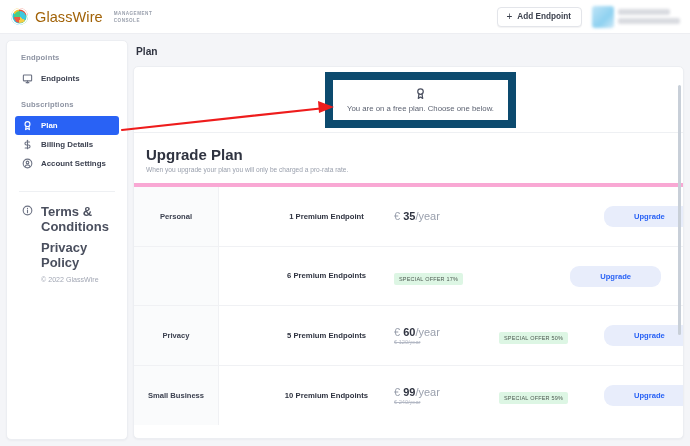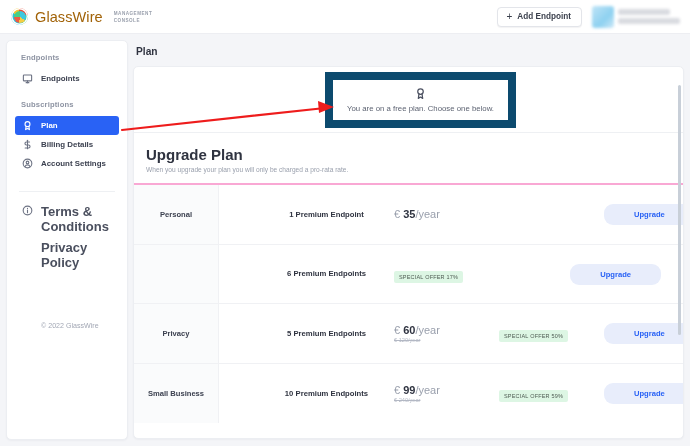--- a/index.html
+++ b/index.html
@@ -82,21 +82,21 @@
     stroke-linecap: round; stroke-linejoin: round;
   }
   .nav-item.active .ic path, .nav-item.active .ic circle,
   .nav-item.active .ic rect, .nav-item.active .ic line { stroke: #fff; }
 
   .side-sep { height: 1px; background: #eef0f3; margin: 18px 12px 0; }
   .side-foot { padding: 12px 8px 0; }
   .foot-row { display: flex; align-items: flex-start; gap: 8px; padding-left: 7px; }
   .foot-links { display: flex; flex-direction: column; gap: 6px; }
   .foot-links a { font-size: 13px; color: #4a4f5e; text-decoration: none; font-weight: 600; }
-  .copyright { font-size: 7.1px; color: #a2a7b4; margin-top: 46px; }
+  .copyright { font-size: 7.1px; color: #a2a7b4; }
 
   
   .main { position: absolute; top: 40px; left: 133px; width: 551px; height: 400px; }
   .page-title { font-size: 10.2px; color: #2f3340; font-weight: 700; padding: 6px 0 9px 3px; }
   .card {
     background: #fff; border: 1px solid #eceef2; border-radius: 5px;
     position: relative; overflow: hidden; height: 373px;
     box-shadow: 0 1px 2px rgba(20,25,40,.04);
   }
 
@@ -110,21 +110,21 @@
     stroke: #4b5060; stroke-width: 1.5; fill: none; stroke-linecap: round; stroke-linejoin: round;
   }
   .free-text { font-size: 7.8px; color: #5d6372; }
 
   .divider { height: 1px; background: #eef0f3; }
 
   .upgrade-head { padding: 13px 0 0 12px; }
   .upgrade-title { font-size: 15px; color: #2f3340; font-weight: 700; }
   .upgrade-sub { font-size: 6.6px; color: #9aa0ad; padding-top: 3px; }
 
-  .plan-table { margin-top: 10px; border-top: 2px solid #f9a8d4; }
+  .plan-table { margin-top: 10px; border-top: 4px solid #f9a8d4; }
   .plan-row { display: flex; align-items: stretch; height: 59.5px; border-bottom: 1px solid #f0f1f4; }
   .plan-row:last-child { border-bottom: none; }
   .cell-group {
     width: 85px; flex: 0 0 85px; background: #fafbfc; border-right: 1px solid #f0f1f4;
     display: flex; align-items: center; justify-content: center;
     font-size: 7.6px; color: #3c4150; font-weight: 700;
   }
   .rowbody { flex: 1; display: flex; align-items: center; padding-left: 40px; }
   .cell-endpoints { width: 135px; font-size: 7.7px; color: #2f3340; font-weight: 700; text-align: center; }
   .cell-price { width: 105px; }

